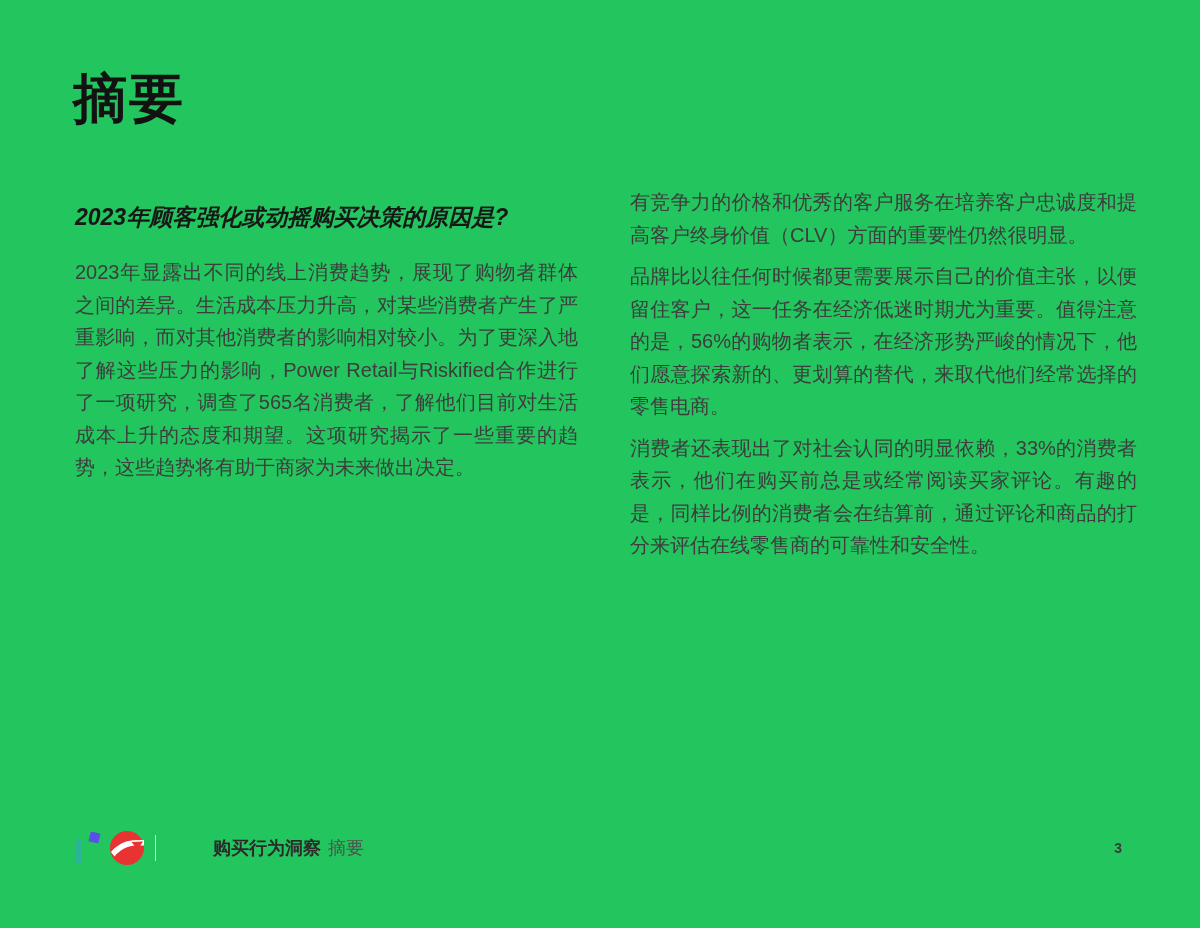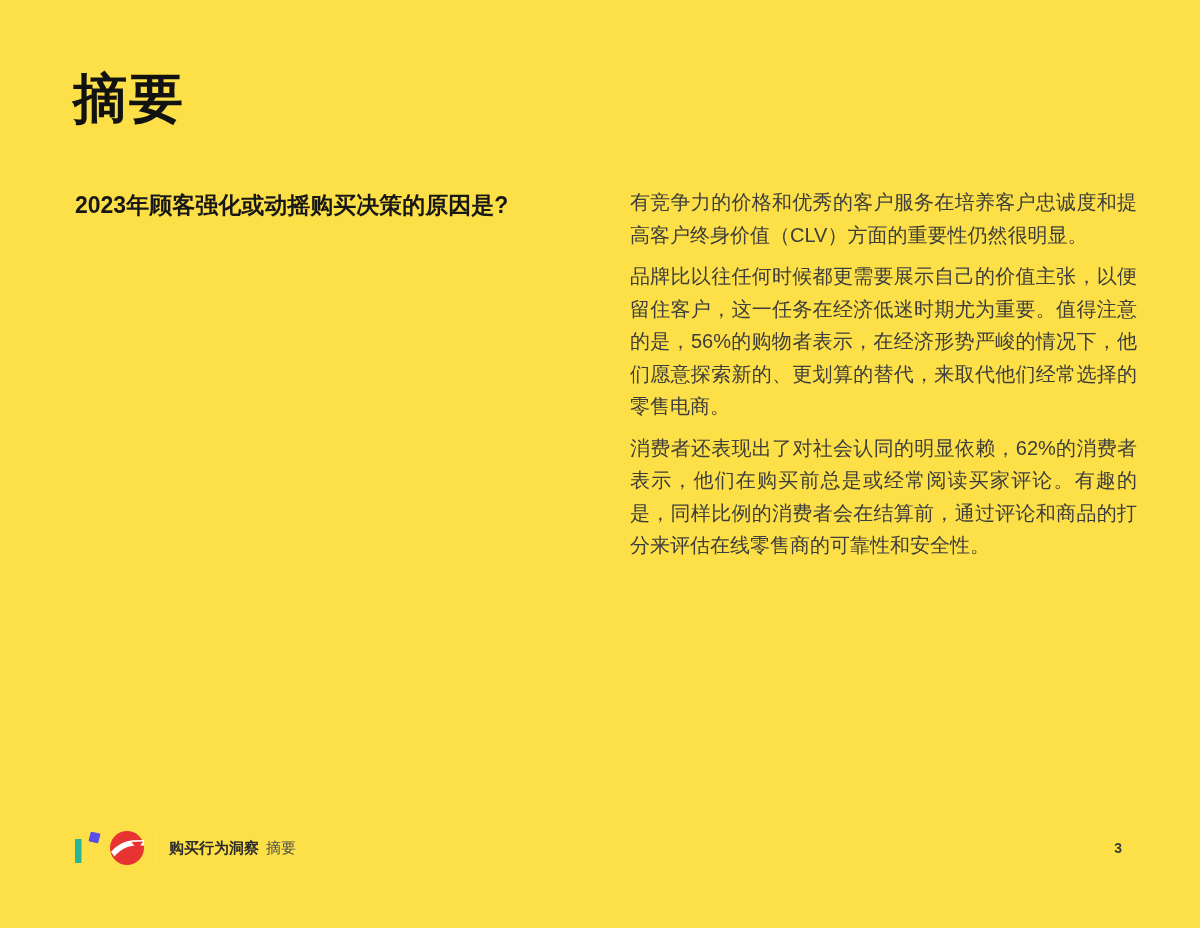--- a/index.html
+++ b/index.html
@@ -10,21 +10,21 @@
   body {
     width: 1200px;
     height: 928px;
     position: relative;
     overflow: hidden;
     font-family: "Liberation Sans", "DejaVu Sans", sans-serif;
   }
   .page {
     position: absolute;
     inset: 0;
-    background: #fde047;
+    background: #22c55e;
   }
   .page-title {
     position: absolute;
     left: 73px;
     top: 66px;
     font-size: 54px;
     line-height: 64px;
     font-weight: 800;
     color: #121212;
     letter-spacing: 2px;
@@ -45,21 +45,22 @@
   }
   .col-right {
     width: 507px;
     flex: none;
   }
   .section-heading {
     font-size: 23px;
     line-height: 30px;
     font-weight: 700;
     color: #171717;
-    margin: 4px 0 24px 0;
+    margin: 16px 0 24px 0;
+    font-style: italic;
   }
   .body-para {
     font-size: 20px;
     line-height: 32.5px;
     color: #3d3d3d;
     text-align: justify;
     margin: 0 0 9px 0;
   }
   .footer {
     position: absolute;
@@ -77,24 +78,25 @@
   .logo-riskified { margin-right: 9px; }
   .logo-power { margin-right: 11px; }
   .footer-divider {
     flex: none;
     width: 1px;
     height: 26px;
     background: #dcdcdc;
     margin-right: 13px;
   }
   .footer-label {
-    font-size: 15px;
+    font-size: 18px;
     line-height: 16px;
     color: #2e2e2e;
     white-space: nowrap;
+    margin-left: 44px;
   }
   .footer-label .label-bold {
     font-weight: 700;
     color: #2b2b2b;
   }
   .footer-label .label-light {
     font-weight: 400;
     color: #4f4f4f;
     margin-left: 7px;
   }
@@ -109,26 +111,27 @@
 <body>
 
 <div class="page">
 
   <h1 class="page-title">摘要</h1>
 
   <div class="columns">
 
     <div class="col-left">
       <h2 class="section-heading">2023年顾客强化或动摇购买决策的原因是?</h2>
+      <p class="body-para">2023年显露出不同的线上消费趋势，展现了购物者群体之间的差异。生活成本压力升高，对某些消费者产生了严重影响，而对其他消费者的影响相对较小。为了更深入地了解这些压力的影响，Power Retail与Riskified合作进行了一项研究，调查了565名消费者，了解他们目前对生活成本上升的态度和期望。这项研究揭示了一些重要的趋势，这些趋势将有助于商家为未来做出决定。</p>
     </div>
 
     <div class="col-right">
       <p class="body-para">有竞争力的价格和优秀的客户服务在培养客户忠诚度和提高客户终身价值（CLV）方面的重要性仍然很明显。</p>
       <p class="body-para">品牌比以往任何时候都更需要展示自己的价值主张，以便留住客户，这一任务在经济低迷时期尤为重要。值得注意的是，56%的购物者表示，在经济形势严峻的情况下，他们愿意探索新的、更划算的替代，来取代他们经常选择的零售电商。</p>
-      <p class="body-para">消费者还表现出了对社会认同的明显依赖，62%的消费者表示，他们在购买前总是或经常阅读买家评论。有趣的是，同样比例的消费者会在结算前，通过评论和商品的打分来评估在线零售商的可靠性和安全性。</p>
+      <p class="body-para">消费者还表现出了对社会认同的明显依赖，33%的消费者表示，他们在购买前总是或经常阅读买家评论。有趣的是，同样比例的消费者会在结算前，通过评论和商品的打分来评估在线零售商的可靠性和安全性。</p>
     </div>
 
   </div>
 
   <div class="footer">
 
     <svg class="logo logo-riskified" width="26" height="32" viewBox="0 0 26 32">
       <rect x="0" y="7" width="6.5" height="24" rx="0.5" fill="#2AB498"></rect>
       <rect x="14.5" y="0.5" width="10" height="10" rx="1" transform="rotate(14 19.5 5.5)" fill="#5C4FE8"></rect>
     </svg>

